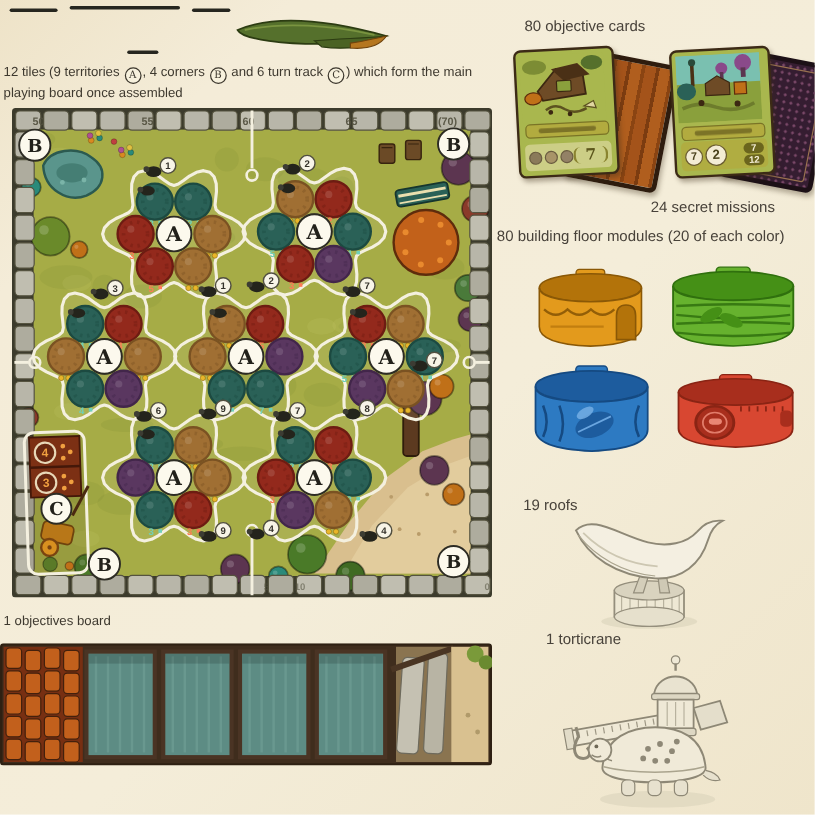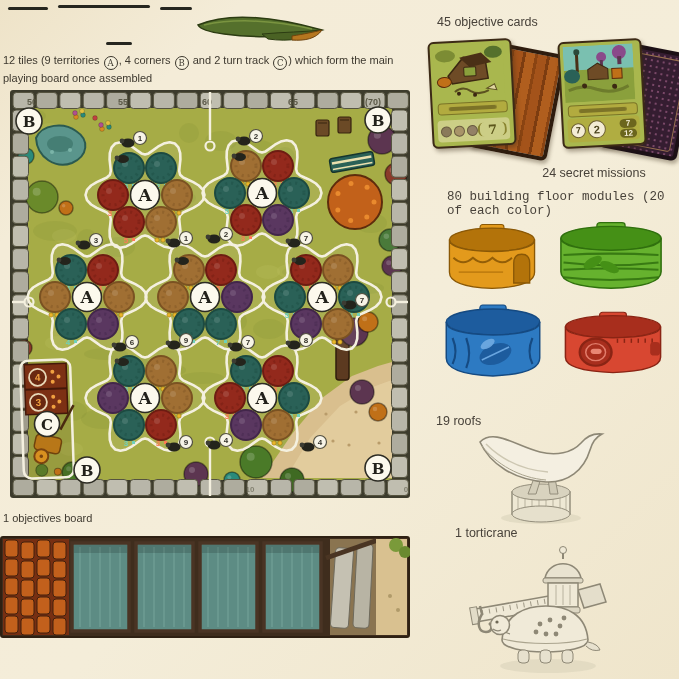--- a/index.html
+++ b/index.html
@@ -65,21 +65,21 @@
   <div class="dash" style="left:58px;top:5px;width:92px;"></div>
   <div class="dash" style="left:160px;top:7px;width:32px;"></div>
   <div class="dash" style="left:106px;top:42px;width:26px;"></div>
   <svg class="leaf" width="132" height="36" viewBox="0 0 132 36">
     <path d="M2,16 C30,4 72,6 126,21 C100,29 58,29 28,25 C13,23 4,20 2,16 Z" fill="#55702c" stroke="#2c3c12" stroke-width="1.5"></path>
     <path d="M8,16 C40,9 80,12 116,20" stroke="#7a9440" stroke-width="1.5" fill="none"></path>
     <path d="M66,25 C88,23 108,23 126,21 C116,30 92,33 72,30 Z" fill="#4a6224" stroke="#2c3c12" stroke-width="1"></path>
     <path d="M96,27 C108,25 118,23 126,21 C120,30 108,32 96,31 Z" fill="#b5761f" stroke="#6e430d" stroke-width="1"></path>
   </svg>
 
-  <p class="intro"><span>12 tiles (9 territories </span><span class="clet">A</span><span>, 4 corners </span><span class="clet">B</span><span> and 2 turn track </span><span class="clet">C</span><span>) which form the main playing board once assembled</span></p>
+  <p class="intro"><span>12 tiles (9 territories </span><span class="clet">A</span><span>, 4 corners </span><span class="clet">B</span><span> and 6 turn track </span><span class="clet">C</span><span>) which form the main playing board once assembled</span></p>
 
   <svg id="board" width="400" height="408" viewBox="0 0 400 408">
       <rect x="0" y="0" width="400" height="408" rx="3" fill="#3c3b2c"></rect>
       <rect x="18" y="18" width="364" height="372" fill="#a6ac46"></rect>
       <ellipse cx="26" cy="26" rx="10" ry="6" fill="#6f7a2c" opacity="0.12"></ellipse>
       <ellipse cx="109" cy="157" rx="16" ry="10" fill="#6f7a2c" opacity="0.12"></ellipse>
       <ellipse cx="192" cy="288" rx="22" ry="6" fill="#6f7a2c" opacity="0.12"></ellipse>
       <ellipse cx="275" cy="67" rx="10" ry="10" fill="#6f7a2c" opacity="0.12"></ellipse>
       <ellipse cx="358" cy="198" rx="16" ry="6" fill="#6f7a2c" opacity="0.12"></ellipse>
       <ellipse cx="93" cy="329" rx="22" ry="10" fill="#6f7a2c" opacity="0.12"></ellipse>
@@ -733,21 +733,21 @@
       <rect x="333" y="12" width="18" height="80" rx="4" fill="#c5c1b2" stroke="#6e6a5c" transform="rotate(4 342 52)"></rect>
       <rect x="355" y="8" width="16" height="84" rx="4" fill="#b8b4a4" stroke="#6e6a5c" transform="rotate(3 363 50)"></rect>
       <line x1="326" y1="22" x2="378" y2="4" stroke="#4a3523" stroke-width="5"></line>
       <rect x="376" y="3" width="31" height="96" fill="#d9c190"></rect>
       <circle cx="396" cy="9" r="7" fill="#7a9a3a"></circle>
       <circle cx="405" cy="16" r="6" fill="#6a8a30"></circle>
       <circle cx="390" cy="60" r="2" fill="#b09a6a"></circle>
       <circle cx="398" cy="74" r="2" fill="#b09a6a"></circle>
     </svg>
 
-  <div class="rc-label" style="left:437px;top:15px;">45 objective cards</div>
+  <div class="rc-label" style="left:437px;top:15px;">80 objective cards</div>
 
   <div class="cardpair" style="left:430px;top:38px;">
     <div class="card back common-back">
         <div class="back-circle"></div>
       </div>
     <div class="card front">
       <svg class="illu" width="70" height="56" viewBox="0 0 70 56">
         <rect x="0" y="0" width="70" height="56" fill="#a9b74e"></rect>
         <ellipse cx="12" cy="10" rx="10" ry="6" fill="#7c8c34"></ellipse>
         <ellipse cx="60" cy="8" rx="9" ry="6" fill="#55702c"></ellipse>
@@ -809,21 +809,21 @@
         <div class="sidevals">
           <span class="sv">7</span>
           <span class="sv">12</span>
         </div>
       </div>
     </div>
   </div>
 
   <div class="rc-label cap" style="left:538px;top:166px;width:112px;">24 secret missions</div>
 
-  <div class="rc-label" style="left:447px;top:190px;font-family:Liberation Mono, monospace;">80 building floor modules (20 of each color)</div>
+  <div class="rc-label" style="left:414px;top:190px;">80 building floor modules (20 of each color)</div>
   <div id="modules">
       <svg class="module" viewBox="0 0 115 80" preserveAspectRatio="none" width="102" height="72" style="left: 441px; top: 220px;">
         <rect x="44" y="5" width="27" height="16" rx="3" fill="#e39a1c" stroke="#8a5806" stroke-width="1.2"></rect>
         <ellipse cx="57.5" cy="22" rx="48" ry="13" fill="#b3730a" stroke="#8a5806" stroke-width="1.5"></ellipse>
         <path d="M9.5,22 L9.5,58 Q9.5,74 57.5,76 Q105.5,74 105.5,58 L105.5,22 Q105.5,34 57.5,35 Q9.5,34 9.5,22 Z" fill="#e39a1c" stroke="#8a5806" stroke-width="1.5"></path>
         <path d="M14,42 Q25,52 36,42 Q47,52 58,42 Q69,52 80,42" stroke="#8a5806" stroke-width="2.2" fill="none" opacity="0.9"></path>
         <path d="M82,70 L82,48 Q82,38 91,38 Q100,38 100,48 L100,70 Z" fill="#b3730a" stroke="#8a5806" stroke-width="1.5"></path>
         <line x1="20" y1="58" x2="70" y2="58" stroke="#b3730a" stroke-width="2" opacity="0.7"></line>
       </svg>
       <svg class="module" viewBox="0 0 115 80" preserveAspectRatio="none" width="120" height="74" style="left: 551px; top: 218px;">

